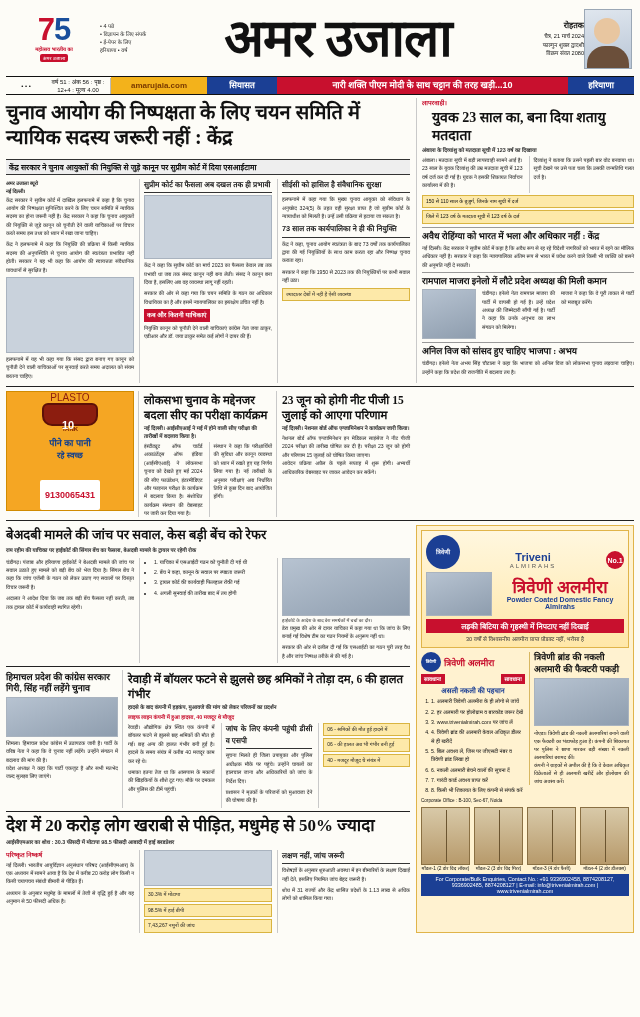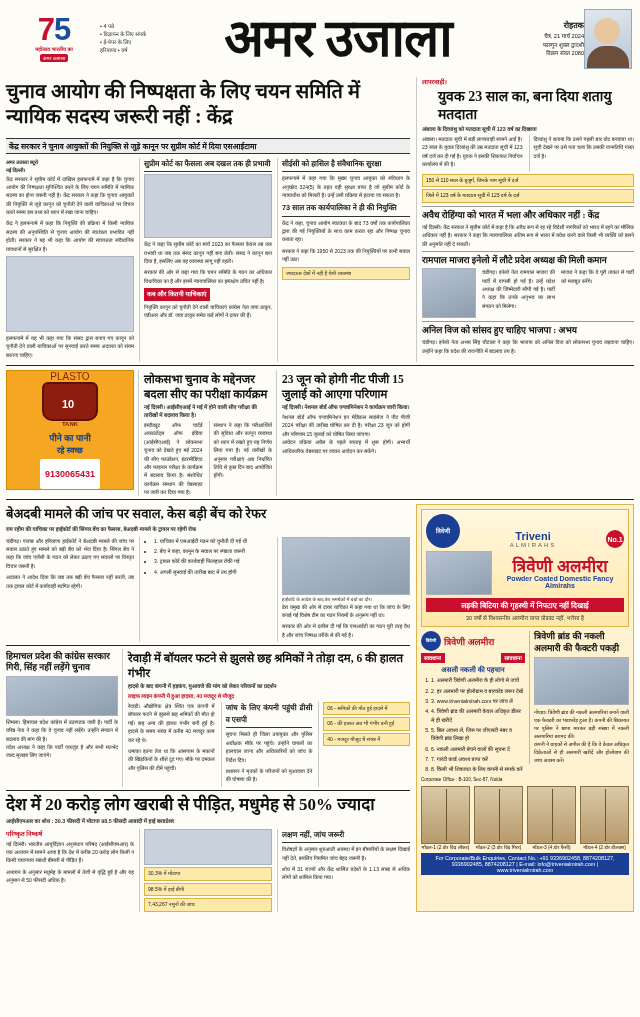--- a/index.html
+++ b/index.html
@@ -40,21 +40,21 @@
   
   .rule{border-top:1px solid #222;margin:3px 0;}
   .thin{border-top:1px solid #999;margin:3px 0;}
   .col-sep{border-left:1px solid #c9c9c9;}
 
   .lead{display:flex;gap:6px;margin-top:3px;}
   .leadL{width:404px;}
   .leadR{width:216px;}
   h1.main{font-size:20px;line-height:1.25;font-weight:bold;margin:2px 0 9px 0;font-family:"Liberation Serif", serif;}
   .subhead{font-size:7.6px;font-weight:bold;background:#eee;border-top:1px solid #333;border-bottom:1px solid #333;padding:2px 3px;}
-  h2.r1{font-size:14px;line-height:1.25;font-weight:bold;margin:2px 16px;font-family:"Liberation Serif", serif;}
+  h2.r1{font-size:14px;line-height:1.25;font-weight:bold;margin:2px 10px;font-family:"Liberation Serif", serif;}
   .kicker{font-size:6.4px;font-weight:bold;color:#c8102e;}
 
   .body3{display:flex;gap:5px;margin-top:4px;}
   .bcol{font-size:5.1px;line-height:1.65;text-align:justify;color:#222;}
   .bcol p{margin:0 0 3px 0;}
   .w1{width:128px;}.w2{width:128px;}.w3{width:128px;}
 
   .box-head{font-size:7.4px;font-weight:bold;border-bottom:1px solid #333;padding-bottom:1px;margin-bottom:2px;}
   .redbar{background:#c8102e;color:#fff;font-size:6.4px;font-weight:bold;padding:1px 3px;display:inline-block;}
   .imgph{background:#c9d2dc;border:1px solid #a9b3bf;position:relative;overflow:hidden;}
@@ -72,21 +72,21 @@
   h3.m{font-size:11.5px;font-weight:bold;line-height:1.25;margin:2px 0;font-family:"Liberation Serif", serif;}
   h3.s{font-size:9px;font-weight:bold;line-height:1.25;margin:2px 0;font-family:"Liberation Serif", serif;}
   .dek{font-size:5.4px;font-weight:bold;color:#333;margin-bottom:2px;}
 
   
   .plasto{width:126px;height:118px;background:#f5a623;border:1px solid #d18b00;display:flex;flex-direction:column;align-items:center;justify-content:center;color:#7a1f00;}
   .plasto .tank{width:52px;height:46px;background:#8c1d0f;border-radius:6px 6px 10px 10px;border:2px solid #5d1108;position:relative;}
   .plasto .tank:after{content:"10";position:absolute;left:18px;top:14px;color:#fff;font-size:11px;font-weight:bold;}
   .plasto .t1{font-size:9px;font-weight:bold;margin-top:4px;color:#0b3d91;}
   .plasto .t2{font-size:8px;font-weight:bold;color:#0b3d91;}
-  .plasto .ph{font-size:9px;font-weight:bold;background:#fff;color:#c8102e;padding:10px 5px;margin-top:4px;border-radius:2px;}
+  .plasto .ph{font-size:9px;font-weight:bold;background:#fff;color:#c8102e;padding:10px 5px;margin-top:20px;border-radius:2px;}
 
   
   .triveni{background:#fff2d0;border:1px solid #e0b44a;padding:4px;}
   .tri-top{background:linear-gradient(180deg,#fff7df,#ffe7a8);border:1px solid #e0b44a;padding:4px;position:relative;}
   .tri-logo{width:34px;height:34px;background:#1b3f94;color:#fff;border-radius:50%;display:flex;align-items:center;justify-content:center;font-size:6px;font-weight:bold;text-align:center;line-height:1.05;}
   .tri-title{font-size:17px;font-weight:bold;color:#c8102e;line-height:1;}
   .tri-sub{font-size:7px;font-weight:bold;color:#1b3f94;}
   .tri-band{background:#c8102e;color:#fff;font-size:7.5px;font-weight:bold;text-align:center;padding:2px;margin-top:3px;}
   .tri-line{font-size:5.6px;color:#333;text-align:center;margin-top:2px;}
   .alm{background:linear-gradient(180deg,#d8c9a8,#b79a6b);border:1px solid #8a7043;height:56px;position:relative;}
@@ -133,20 +133,28 @@
     <div class="meta-right">
       <div class="city">रोहतक</div>
       <div>चैत्र, 21 मार्च 2024</div>
       <div>फाल्गुन शुक्ल द्वादशी</div>
       <div>विक्रम संवत 2080</div>
     </div>
 
     <div class="portrait"></div>
   </div>
 
+  <div class="strip">
+    <div class="dots">• • •</div>
+    <div class="price">वर्ष 51 : अंक 56 : पृष्ठ : 12+4 : मूल्य  4.00</div>
+    <div class="url">amarujala.com</div>
+    <div class="sec">सियासत</div>
+    <div class="promo">नारी शक्ति पीएम मोदी के साथ चट्टान की तरह खड़ी...10</div>
+    <div class="state">हरियाणा</div>
+  </div>
 
   <div class="lead">
     <div class="leadL">
       <h1 class="main">चुनाव आयोग की निष्पक्षता के लिए चयन समिति में न्यायिक सदस्य जरूरी नहीं : केंद्र</h1>
       <div class="subhead">केंद्र सरकार ने चुनाव आयुक्तों की नियुक्ति से जुड़े कानून पर सुप्रीम कोर्ट में दिया एसआईटामा</div>
       <div class="body3">
         <div class="bcol w1">
           <div style="font-size:5px;font-weight:bold;">अमर उजाला ब्यूरो</div>
           <div style="font-size:5px;font-weight:bold;">नई दिल्ली।</div>
           <p>केंद्र सरकार ने सुप्रीम कोर्ट में दाखिल हलफनामे में कहा है कि चुनाव आयोग की निष्पक्षता सुनिश्चित करने के लिए चयन समिति में न्यायिक सदस्य का होना जरूरी नहीं है। केंद्र सरकार ने कहा कि चुनाव आयुक्तों की नियुक्ति से जुड़े कानून को चुनौती देने वाली याचिकाओं पर विचार करते समय इस तथ्य को ध्यान में रखा जाना चाहिए।</p>

